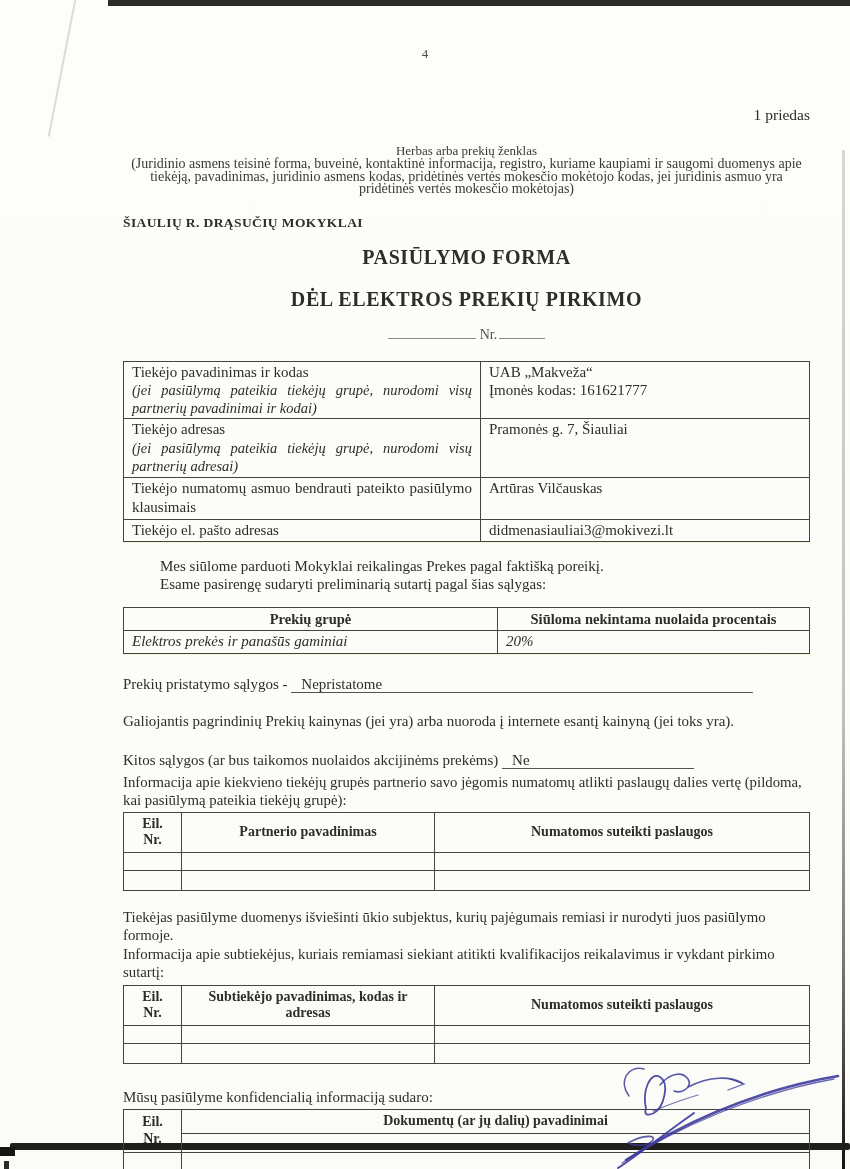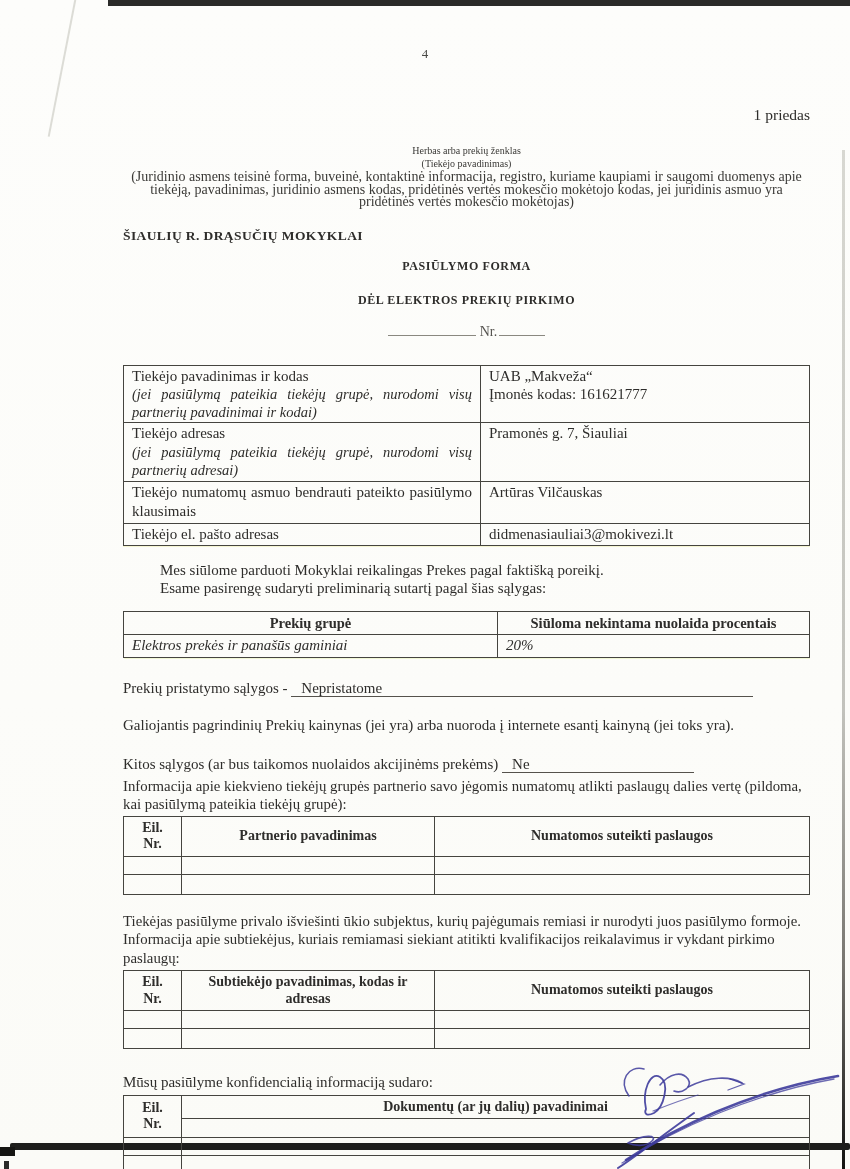--- a/index.html
+++ b/index.html
@@ -14,34 +14,34 @@
   .fold-line{position:absolute;left:62px;top:-12px;width:2px;height:150px;background:#dcdcd6;transform:rotate(11deg);}
   .right-edge{position:absolute;right:5px;top:150px;bottom:0;width:3px;
     background:linear-gradient(180deg,#d8d8d2 0%,#c2c2bc 55%,#77756f 80%,#121210 100%);}
   .bottom-line{position:absolute;left:10px;top:1143px;width:840px;height:7px;background:#1e1e1c;border-radius:2px;}
   .bottom-tick{position:absolute;left:0;top:1147px;width:15px;height:9px;background:#151513;}
   .bottom-tick2{position:absolute;left:4px;top:1161px;width:5px;height:8px;background:#2a2a28;}
   
   .pageno{position:absolute;top:46px;left:0;width:850px;text-align:center;font-size:13px;color:#4a4a46;}
   .content{position:absolute;left:123px;top:0;width:687px;}
   .annex{margin-top:106px;text-align:right;font-size:15.5px;}
-  .h-small{text-align:center;font-size:10px;line-height:13px;color:#3a3936;}
+  .h-small{text-align:center;font-size:13px;line-height:13px;color:#3a3936;}
   .h-herbas{margin-top:20px;}
   .h-note{margin-top:1px;text-align:center;font-size:14px;line-height:12.5px;color:#3a3936;}
   .addressee{margin-top:19px;font-weight:bold;font-size:13.5px;letter-spacing:.4px;}
-  .doc-title{margin-top:15px;text-align:center;font-weight:bold;font-size:12px;letter-spacing:.6px;}
+  .doc-title{margin-top:15px;text-align:center;font-weight:bold;font-size:20px;letter-spacing:.6px;}
   .doc-title2{margin-top:19px;}
   .nr-line{margin-top:13px;text-align:center;font-size:14px;color:#55534f;}
   .uline{display:inline-block;border-bottom:1px solid #8a8880;height:14px;vertical-align:baseline;}
   .u-before{width:88px;margin-right:4px;}
   .u-after{width:46px;margin-left:2px;}
   
   table{border-collapse:collapse;width:687px;table-layout:fixed;}
   td,th{border:1px solid #45443f;padding:1px 8px;vertical-align:top;font-size:15px;line-height:18.5px;}
-  .t1{margin-top:25px;box-shadow:0 1px 0 rgba(235,235,160,.45);}
+  .t1{margin-top:18px;box-shadow:0 1px 0 rgba(235,235,160,.45);}
   .t1 .lbl-cell{width:340px;}
   .t1 .note{font-style:italic;font-size:14.5px;text-align:justify;line-height:18px;}
   .t2{margin-top:13px;}
   .t2 th{font-weight:bold;text-align:center;font-size:14.5px;padding:2px 8px;}
   .t2 td{font-style:italic;height:20px;box-shadow:0 1px 0 rgba(225,240,160,.4);}
   .t2 .c1{width:357px;}
   .small-tbl th{font-weight:bold;text-align:center;font-size:14px;line-height:16.5px;vertical-align:middle;padding:3px 6px;}
   .small-tbl .c-eil{width:45px;}
   .small-tbl .c-mid{width:240px;}
   .empty-r1 td{height:15px;}
@@ -78,21 +78,20 @@
   <div class="bottom-tick"></div>
   <div class="bottom-tick2"></div>
 
   <div class="pageno">4</div>
 
   <div class="content">
 
     <div class="annex">1 priedas</div>
 
     <div class="h-small h-herbas">Herbas arba prekių ženklas</div>
-    <div class="h-small">(Tiekėjo pavadinimas)</div>
     <div class="h-note">(Juridinio asmens teisinė forma, buveinė, kontaktinė informacija, registro, kuriame kaupiami ir saugomi duomenys apie tiekėją, pavadinimas, juridinio asmens kodas, pridėtinės vertės mokesčio mokėtojo kodas, jei juridinis asmuo yra pridėtinės vertės mokesčio mokėtojas)</div>
 
     <div class="addressee">ŠIAULIŲ R. DRĄSUČIŲ MOKYKLAI</div>
 
     <div class="doc-title">PASIŪLYMO FORMA</div>
     <div class="doc-title doc-title2">DĖL ELEKTROS PREKIŲ PIRKIMO</div>
 
     <div class="nr-line"><span class="uline u-before"></span><span>Nr.</span><span class="uline u-after"></span></div>
 
     <table class="t1">
@@ -176,22 +175,22 @@
       </tr>
       <tr class="empty-r2">
         <td></td>
             <td></td>
             <td></td>
       </tr>
     </tbody>
       </table>
 
     <div class="sub-intro">
-      <div>Tiekėjas pasiūlyme privalo išviešinti ūkio subjektus, kurių pajėgumais remiasi ir nurodyti juos pasiūlymo formoje.</div>
-      <div>Informacija apie subtiekėjus, kuriais remiamasi siekiant atitikti kvalifikacijos reikalavimus ir vykdant pirkimo paslaugų:</div>
+      <div>Tiekėjas pasiūlyme duomenys išviešinti ūkio subjektus, kurių pajėgumais remiasi ir nurodyti juos pasiūlymo formoje.</div>
+      <div>Informacija apie subtiekėjus, kuriais remiamasi siekiant atitikti kvalifikacijos reikalavimus ir vykdant pirkimo sutartį:</div>
     </div>
 
     <table class="t4 small-tbl">
       <tbody>
           <tr>
         <th class="c-eil prewrap">Eil.
 Nr.</th>
         <th class="c-mid">Subtiekėjo pavadinimas, kodas ir adresas</th>
         <th>Numatomos suteikti paslaugos</th>
       </tr>

